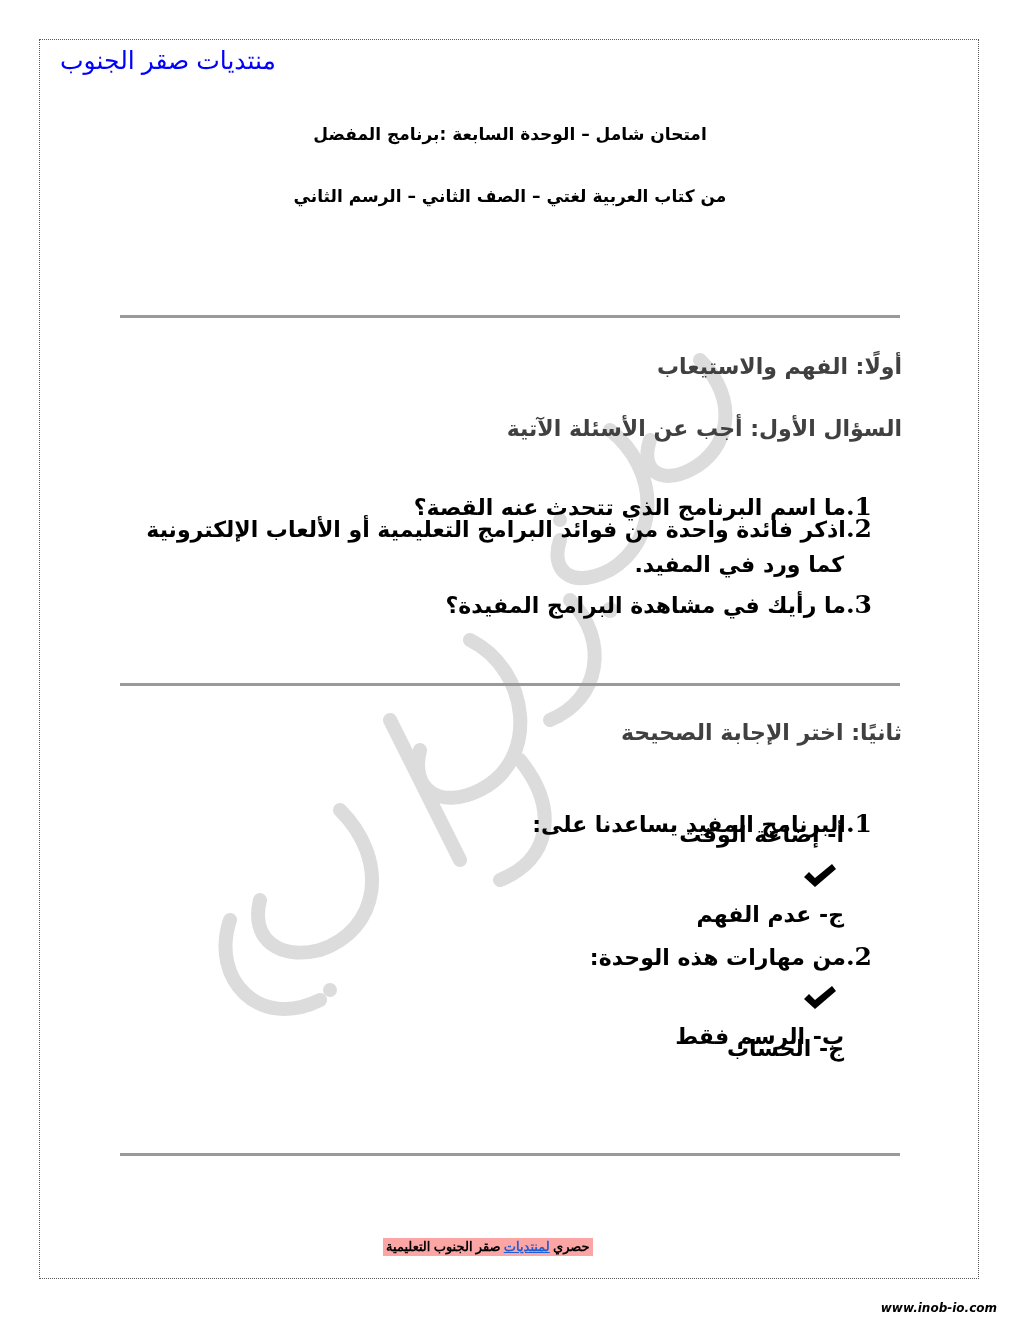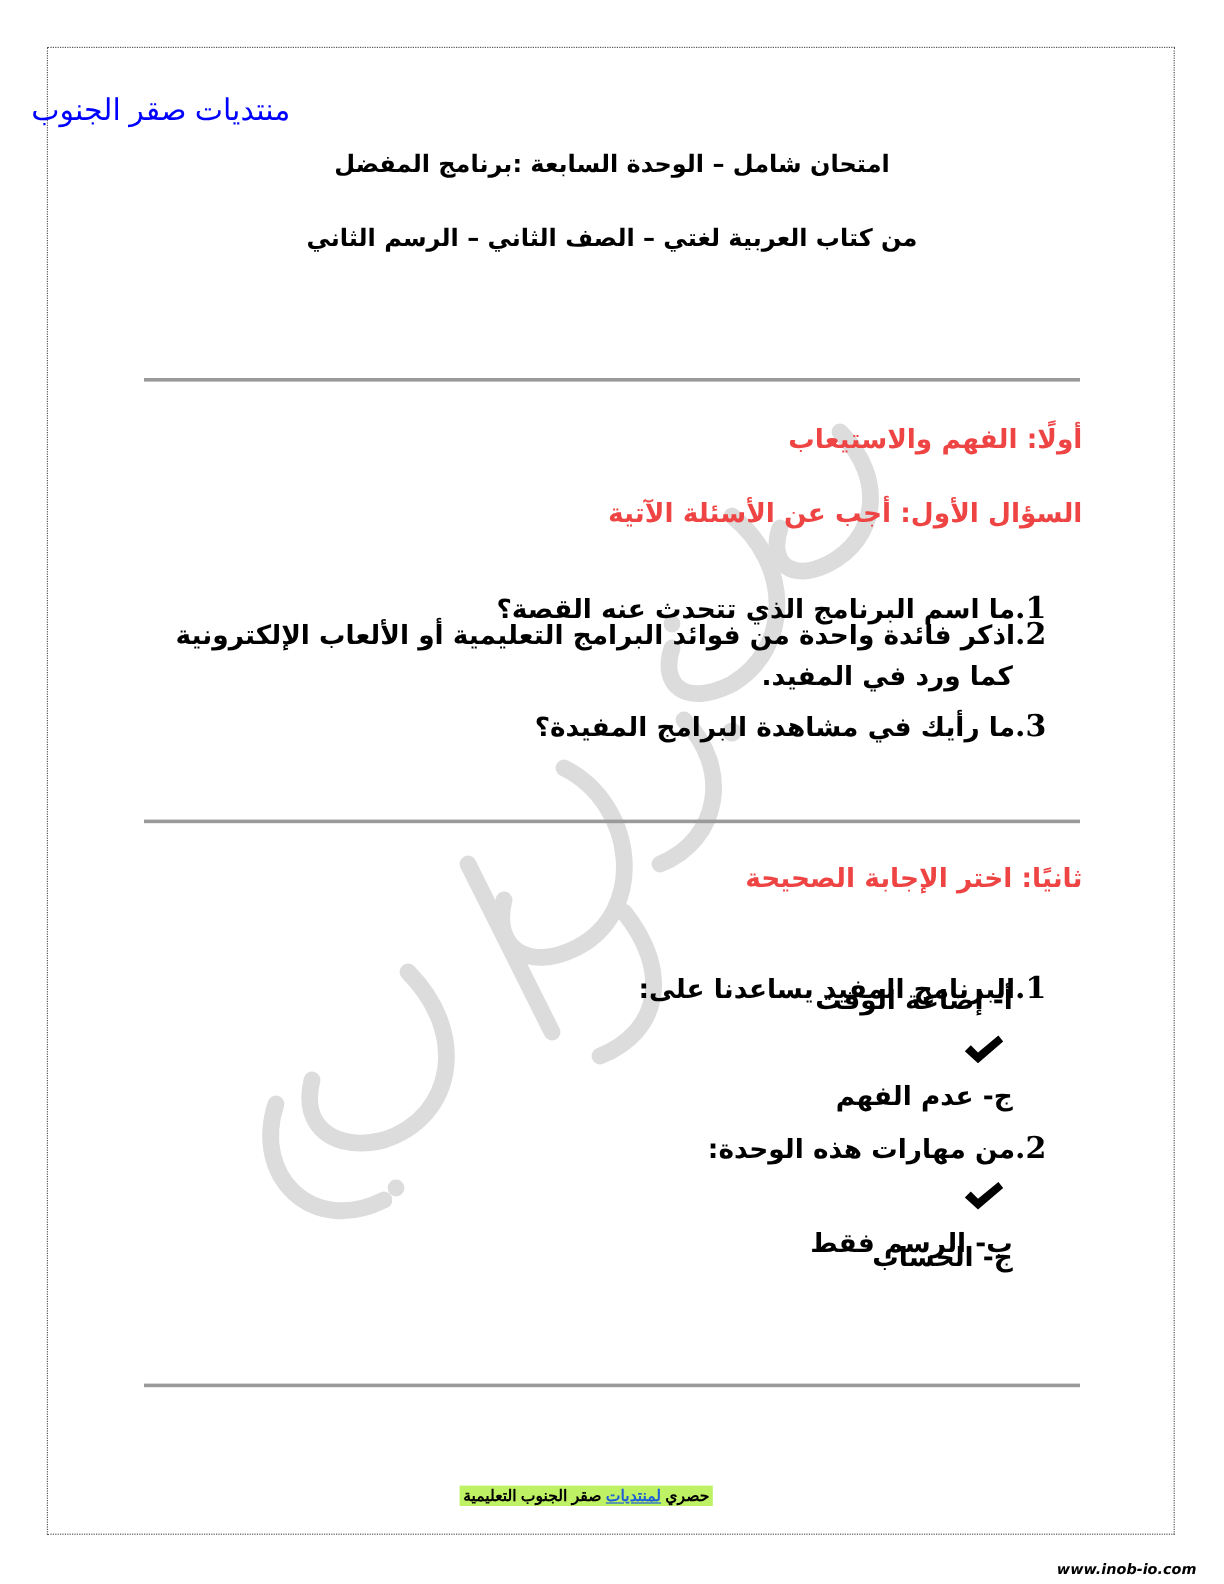--- a/index.html
+++ b/index.html
@@ -5,48 +5,47 @@
   html, body { margin:0; padding:0; }
   body {
     width:1020px; height:1320px; background:#ffffff; position:relative; overflow:hidden;
     font-family:"DejaVu Sans", "Liberation Sans", sans-serif;
   }
   .page-border {
     position:absolute; left:39px; top:39px; width:940px; height:1240px;
     border:1px dotted #555; box-sizing:border-box;
   }
   .site-header {
-    position:absolute; left:26px; top:42px; direction:rtl;
+    position:absolute; left:60px; top:42px; direction:rtl;
     font-family:"Liberation Sans", sans-serif; font-size:25px; color:#0000ff;
     line-height:36px;
-    margin-top:32px;
   }
   .title-line {
     position:absolute; left:0; width:1020px; text-align:center; direction:rtl;
-    font-family:"DejaVu Sans", sans-serif; font-weight:bold; font-size:20px; color:#000;
+    font-family:"DejaVu Sans", sans-serif; font-weight:bold; font-size:17px; color:#000;
   }
   .divider {
     position:absolute; left:120px; width:780px; height:3px; background:#9a9a9a;
   }
   .rtl-block {
     position:absolute; right:118px; direction:rtl; text-align:right;
-    font-family:"DejaVu Sans", sans-serif; font-weight:bold; color:#ef4444;
+    font-family:"DejaVu Sans", sans-serif; font-weight:bold; color:#404040;
   }
   .section-heading { font-size:22px; }
   .q-item { font-size:22px; position:absolute; right:148px; direction:rtl; font-weight:bold; white-space:nowrap; }
   .q-num { font-family:"DejaVu Serif", serif; font-size:25px; }
   .opt { position:absolute; direction:rtl; font-weight:bold; font-size:22px; white-space:nowrap; }
   .check { display:inline-block; margin-right:6px; vertical-align:middle; }
   .watermark {
     position:absolute; left:140px; top:340px; width:640px; height:720px;
     pointer-events:none; opacity:1;
   }
   .footer-badge {
-    position:absolute; left:383px; top:1238px; background:#bef264; direction:rtl;
-    font-family:Liberation Sans, sans-serif; font-weight:bold; font-size:13px; padding:1px 3px;
+    position:absolute; left:383px; top:1238px; background:#fca5a5; direction:rtl;
+    font-family:Liberation Serif, serif; font-weight:bold; font-size:13px; padding:1px 3px;
     color:#000;
   }
   .footer-badge a { color:#1f5fd6; text-decoration:underline; }
   .inob-url {
     position:absolute; right:23px; top:1301px; font-family:"DejaVu Sans", sans-serif;
     font-weight:bold; font-style:italic; font-size:12px; color:#000;
   }
 </style>
 </head>
 <body>

